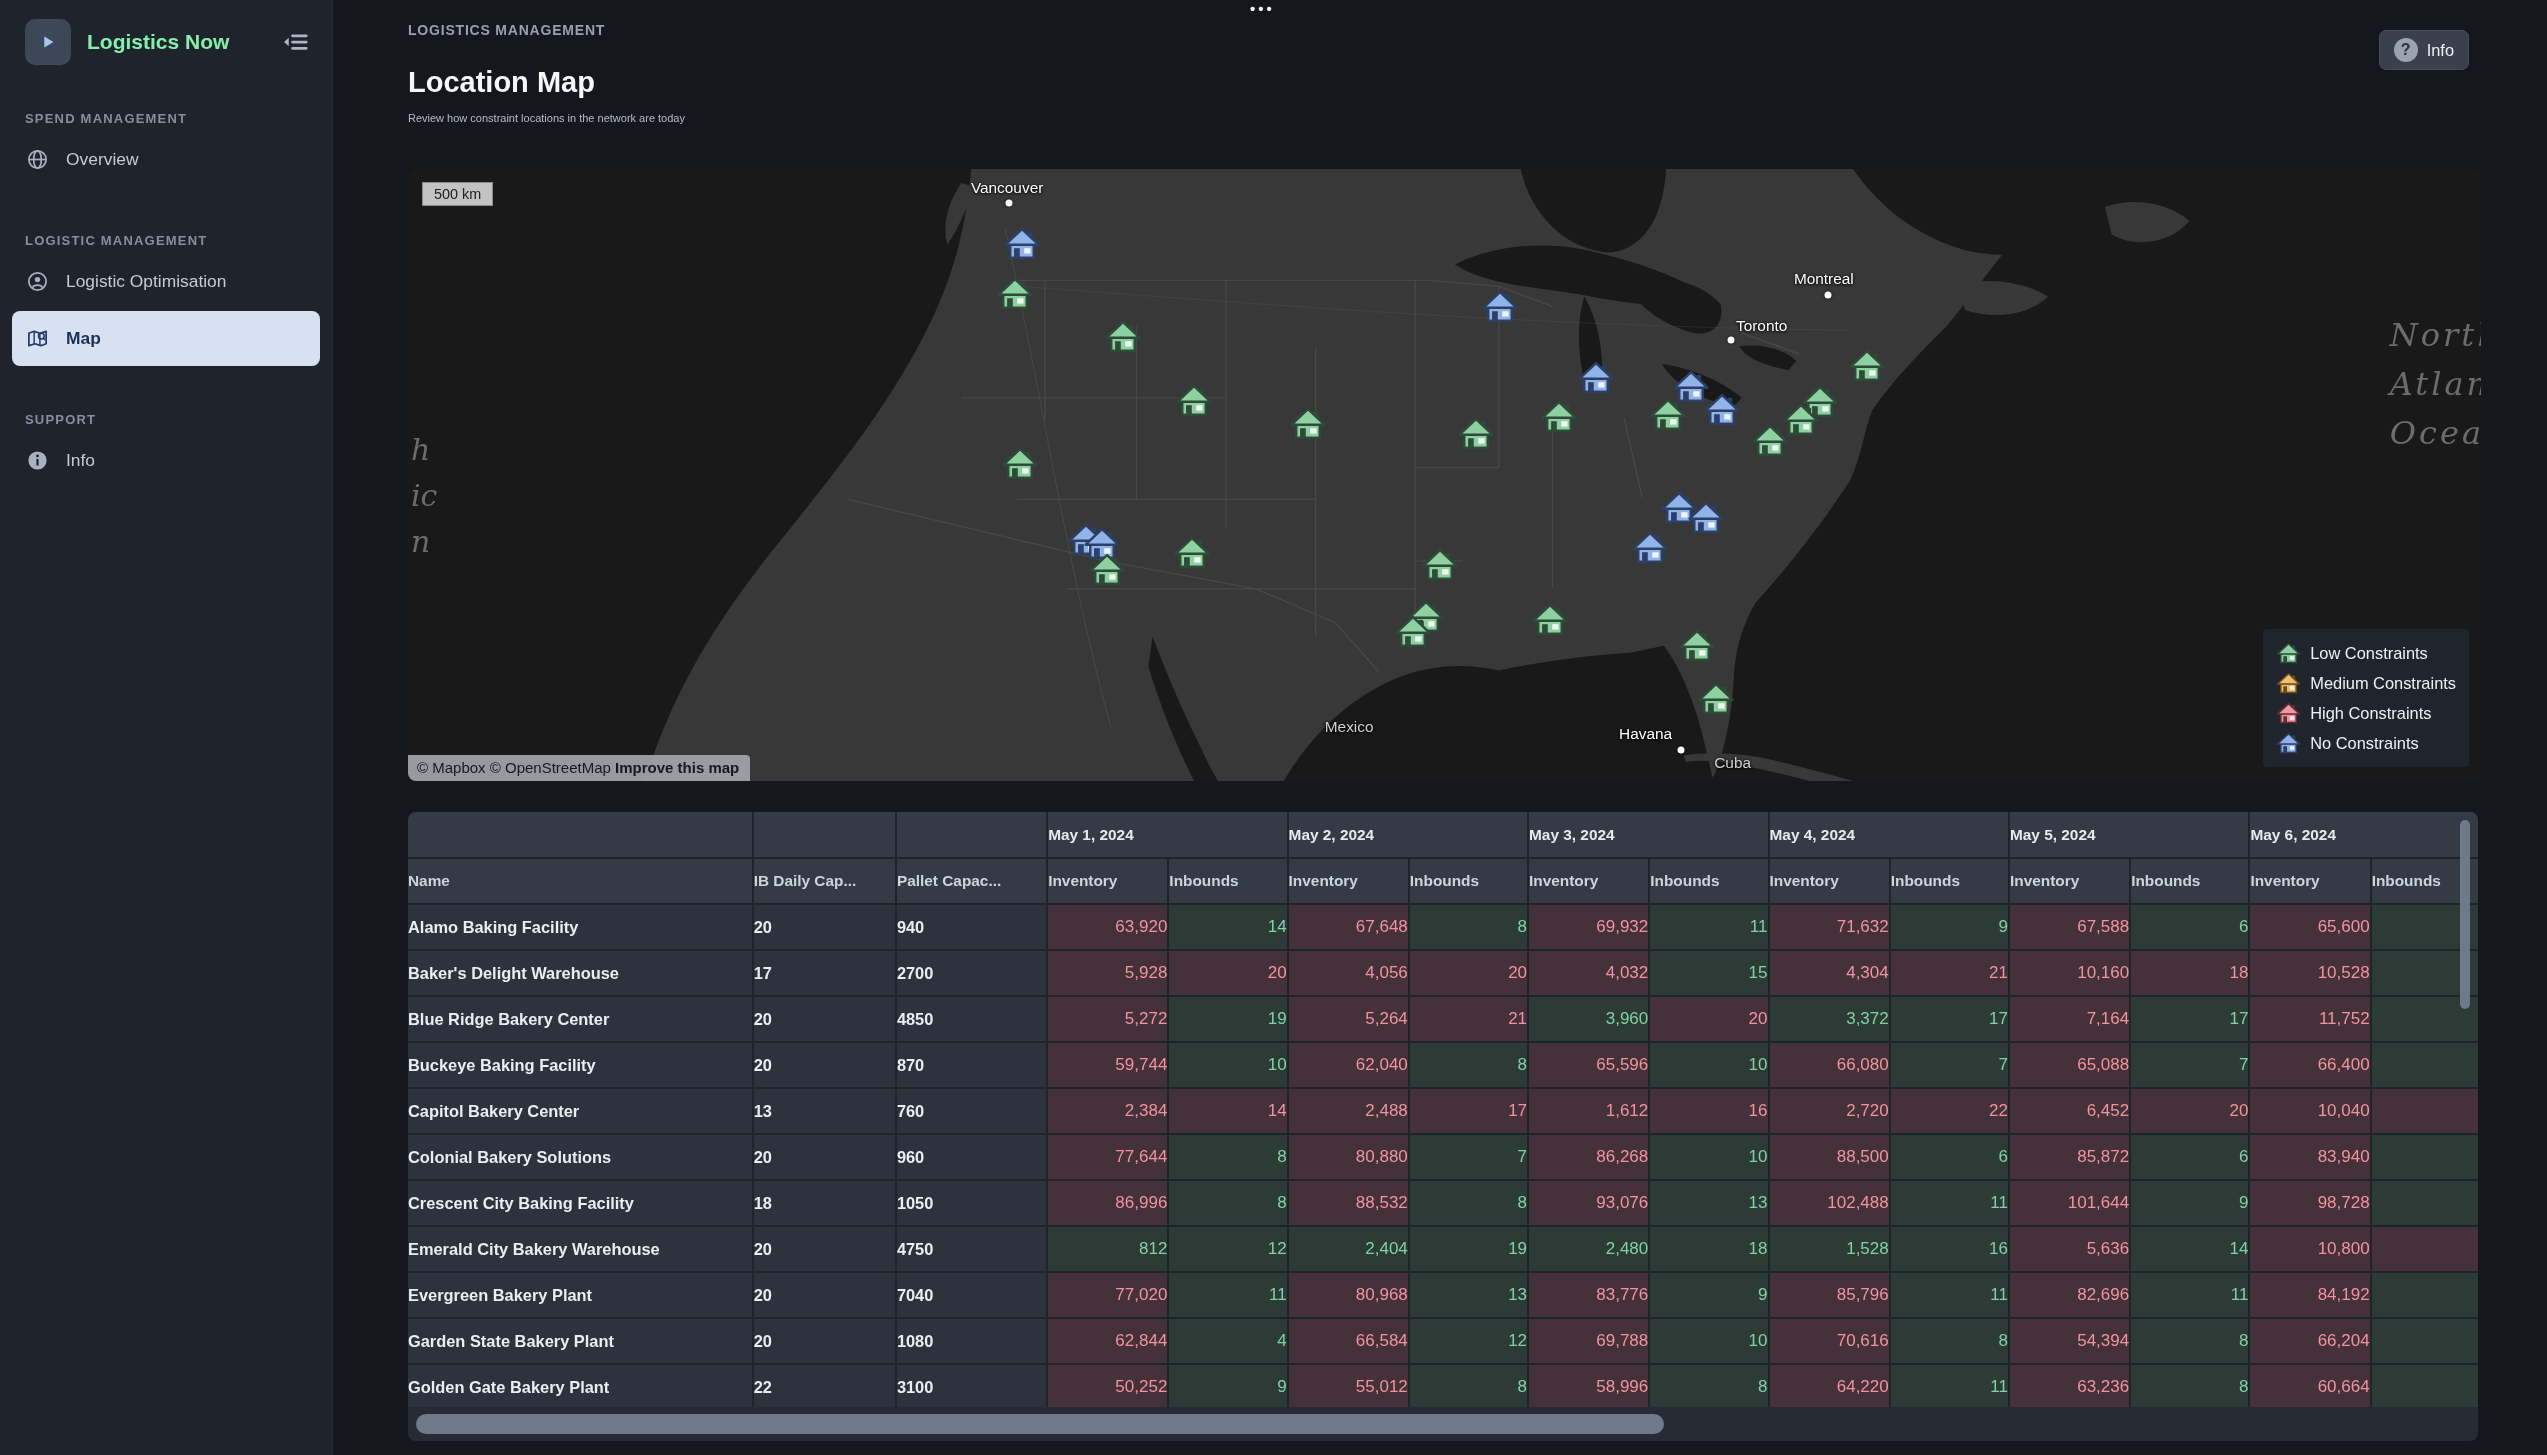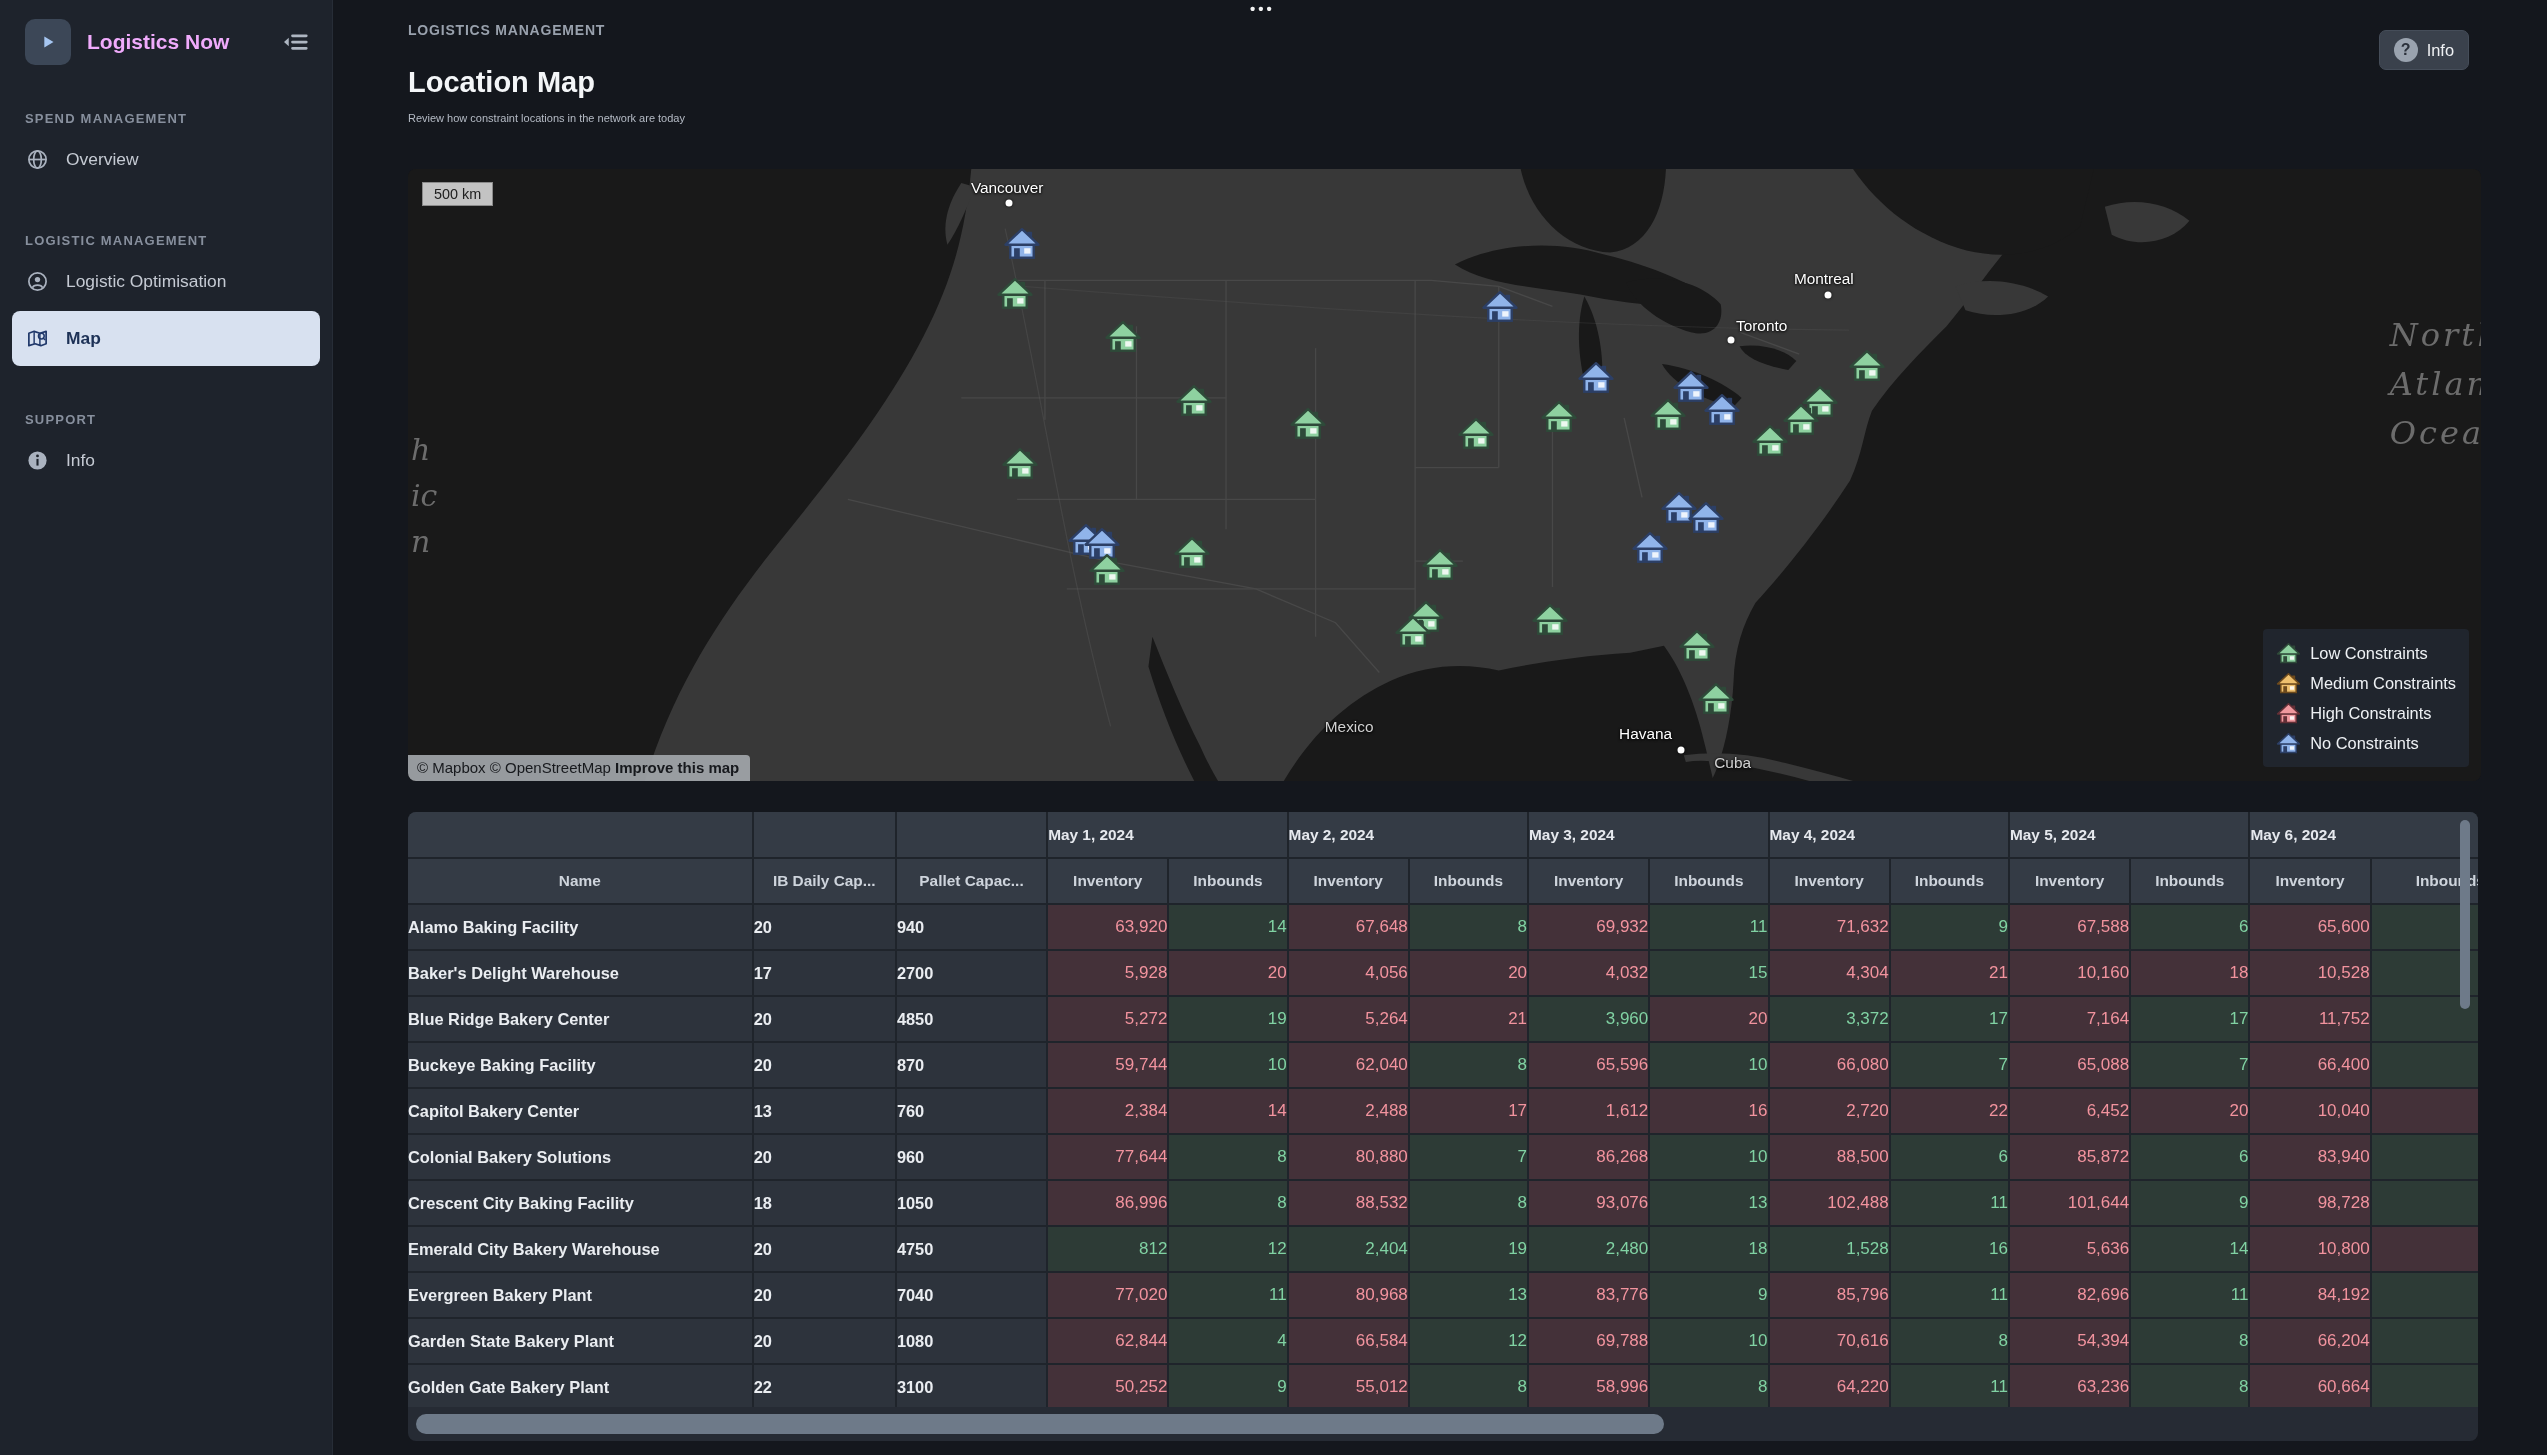--- a/index.html
+++ b/index.html
@@ -5,21 +5,21 @@
   html,body{margin:0;padding:0;background:#0d0f13;}
   .app{position:relative;width:2547px;height:1456px;overflow:hidden;background:#14171d;
        font-family:"Liberation Sans",sans-serif;color:#e9ecf0;}
 
   
   .sidebar{position:absolute;left:0;top:0;width:333px;height:1456px;background:#1e232c;
            border-right:1px solid #272d37;box-sizing:border-box;}
   .logo-row{display:flex;align-items:center;gap:16px;padding:19px 20px 0 25px;}
   .logo-box{width:46px;height:46px;border-radius:10px;background:#3c4757;display:flex;
             align-items:center;justify-content:center;flex:0 0 auto;}
-  .app-title{font-size:21px;font-weight:700;color:#f0abfc;flex:1 1 auto;}
+  .app-title{font-size:21px;font-weight:700;color:#86efac;flex:1 1 auto;}
   .collapse{color:#aeb6c2;width:30px;height:30px;margin-right:2px;}
   .sec-label{font-size:13px;font-weight:700;letter-spacing:1.2px;color:#878f9d;
              padding:0 25px;margin-top:46px;margin-bottom:6px;}
   .side-item{display:flex;align-items:center;gap:17px;height:55px;margin:2px 12px;
              padding:0 14px;border-radius:8px;color:#c5cad3;font-size:17.4px;cursor:pointer;}
   .side-item .ic{width:23px;height:23px;flex:0 0 auto;color:#aab2bf;}
   .side-item.active{background:#d8e1f0;color:#1d3156;font-weight:700;}
   .side-item.active .ic{color:#21396b;}
 
   
@@ -65,21 +65,21 @@
   
   .tablebox{position:absolute;left:408px;top:812px;width:2070px;height:629px;background:#262b34;
         border-radius:8px;overflow:hidden;}
   .tbl-clip{position:absolute;left:0;top:0;width:2294px;height:595px;overflow:hidden;}
   table.grid{border-collapse:collapse;table-layout:fixed;width:2123px;}
   table.grid td,table.grid th{box-sizing:border-box;border-right:2px solid #1f242b;
         border-bottom:2px solid #1f242b;height:46px;padding:0;overflow:hidden;white-space:nowrap;}
   .ghead td{background:#343b45;font-size:15.4px;font-weight:700;color:#e6e9ee;
         text-align:left;padding-left:12px;}
   .shead td{background:#343b45;font-size:15.4px;font-weight:700;color:#ced4dc;
-        text-align:center;padding-left:12px;}
+        text-align:left;padding-left:12px;}
   td.namec{background:#2d333c;font-size:16.4px;font-weight:700;color:#eaedf1;padding-left:16px;text-align:left;}
   td.numc{background:#2d333c;font-size:16.4px;font-weight:700;color:#eaedf1;padding-left:14px;text-align:left;}
   td.val{font-size:17px;font-weight:500;text-align:right;padding-right:14px;}
   td.val.r{background:#443139;color:#f2939e;}
   td.val.g{background:#2d3b36;color:#80d2a3;}
   .vscroll{position:absolute;right:8px;top:8px;width:10px;height:189px;border-radius:6px;
         background:#6e7a89;cursor:pointer;}
   .hscroll{position:absolute;left:8px;bottom:7px;width:1248px;height:20px;border-radius:10px;
         background:#6e7a89;cursor:pointer;}
 </style>

